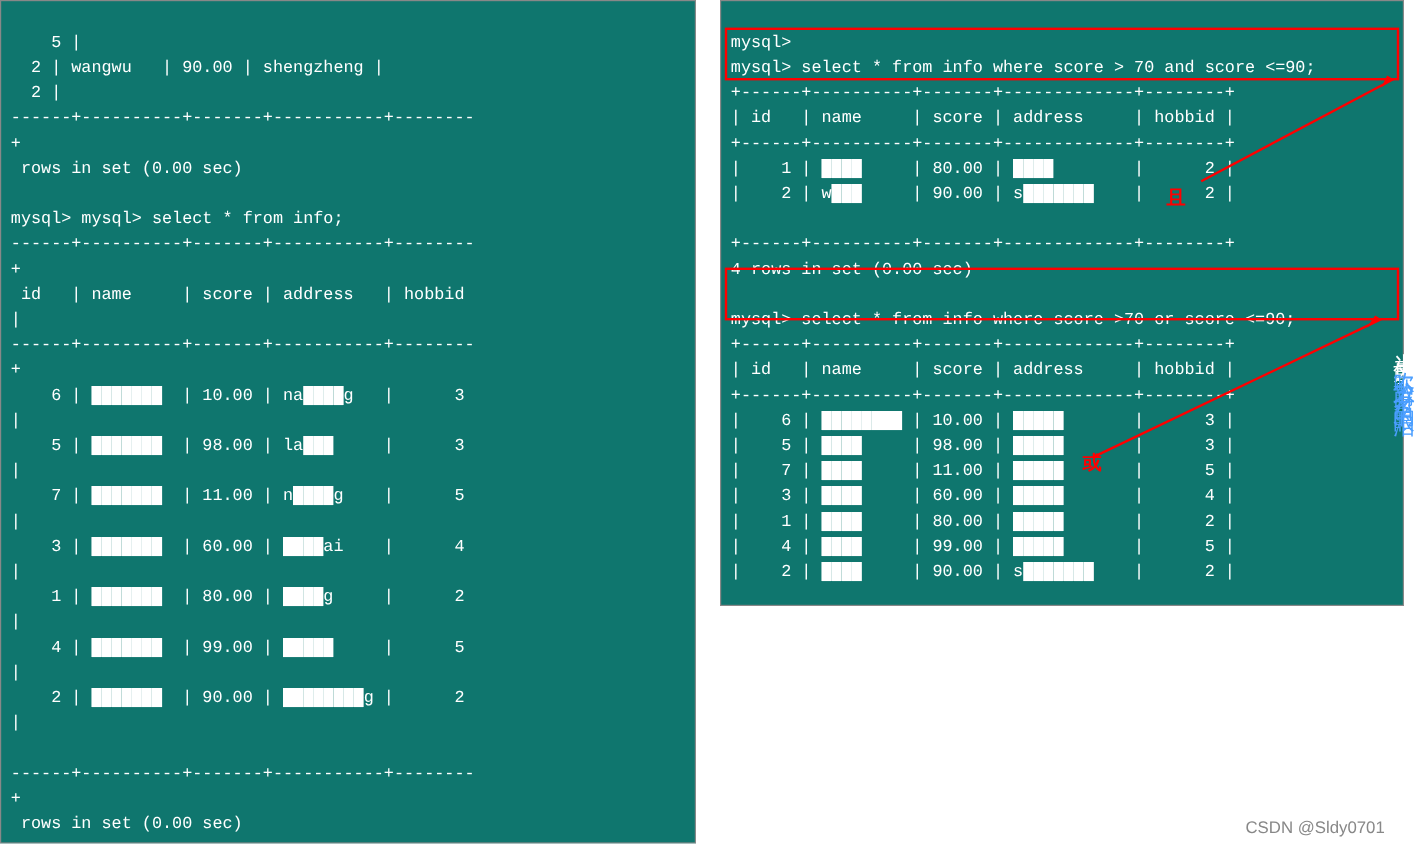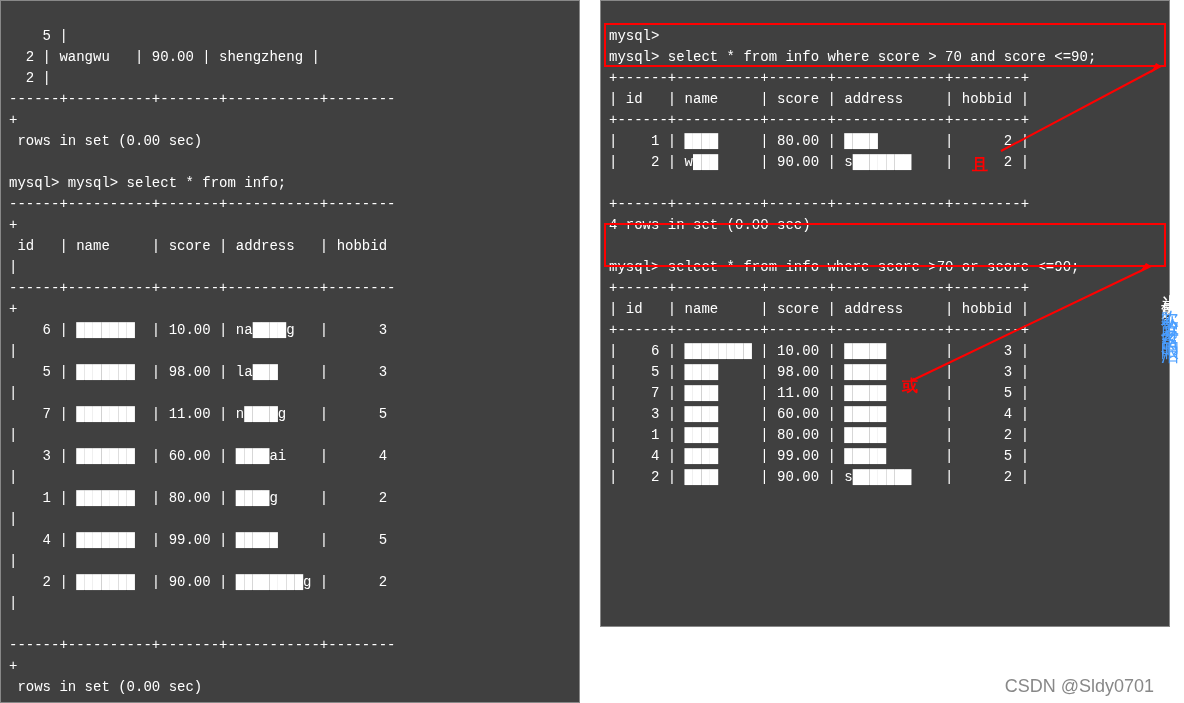--- a/index.html
+++ b/index.html
@@ -11,35 +11,35 @@
       height: 703px;
       overflow: hidden;
       position: relative;
     }
     .container {
       display: flex;
       width: 100%;
       height: 100%;
     }
     .panel {
-      background: #404040;
+      background: #0f766e;
       color: #ffffff;
       padding: 4px 8px;
       white-space: pre;
       line-height: 1.5;
       overflow: hidden;
       border: 1px solid #888;
     }
     .panel-left {
       width: 580px;
       height: 703px;
     }
     .panel-right {
       width: 570px;
-      height: 627px;
+      height: 505px;
       margin-left: 20px;
       position: relative;
     }
     .red-box {
       border: 2px solid #ff0000;
       position: absolute;
       pointer-events: none;
     }
     .red-box-1 {
       top: 22px;
@@ -73,21 +73,21 @@
     .arrow {
       position: absolute;
       pointer-events: none;
     }
     .watermark {
       position: absolute;
       bottom: 6px;
       right: 30px;
       color: #888888;
       font-family: sans-serif;
-      font-size: 18px;
+      font-size: 14px;
     }
     .vertical-text {
       position: absolute;
       right: 2px;
       top: 280px;
       writing-mode: vertical-rl;
       font-family: sans-serif;
       font-size: 18px;
       letter-spacing: 4px;
     }

